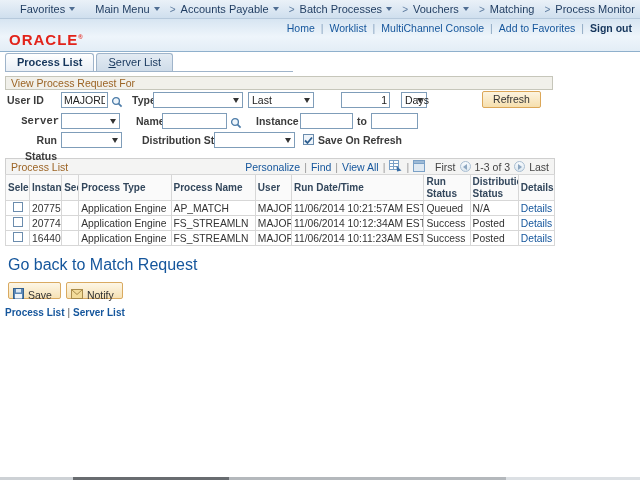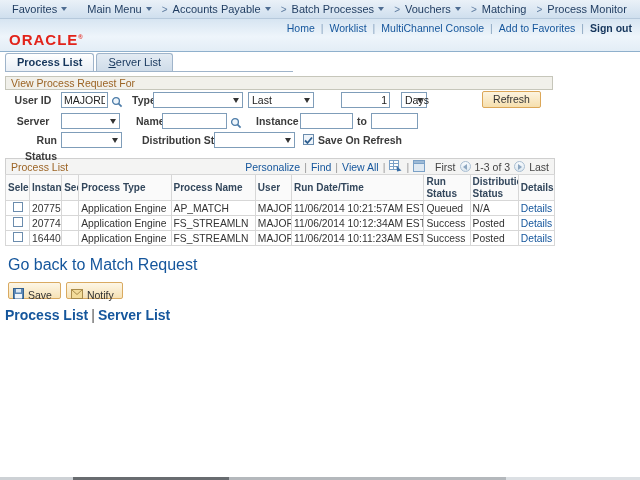--- a/index.html
+++ b/index.html
@@ -3,21 +3,21 @@
 <meta charset="utf-8">
 <style>
   * { box-sizing: border-box; }
   html,body { margin:0; padding:0; }
   body { font-family:"Liberation Sans", sans-serif; background:#fff; }
   .screen { position:relative; width:640px; height:480px; background:#fff; overflow:hidden; }
 
   
   .breadcrumb-bar { height:19px; background:linear-gradient(#eaf1f8,#cfdfee);
     border-bottom:1px solid #b6c9dc; display:flex; align-items:center;
-    padding:0 12px; font-size:11px; color:#1d3a5f; white-space:nowrap; }
+    padding:0 20px; font-size:11px; color:#1d3a5f; white-space:nowrap; }
   .crumb { display:inline-flex; align-items:center; margin-right:7px; cursor:default; }
   .crumb-label { color:#1d3a5f; }
   .caret { width:0; height:0; border-left:3px solid transparent; border-right:3px solid transparent;
     border-top:4px solid #4f6d92; margin-left:4px; }
   .bc-divider { width:1px; height:12px; background:#a9bed4; margin:0 9px 0 4px; }
   .gt { color:#5f7da0; margin-right:5px; font-size:10px; }
 
   
   .header-band { height:33px; background:linear-gradient(180deg,#d7e5f2 0%,#eef5fb 55%,#e3edf6 100%);
     border-bottom:1px solid #8fb0cc; position:relative;text-align:center; }
@@ -85,21 +85,21 @@
   .ptable td { height:14px; white-space:nowrap; color:#333; background:#fff; vertical-align:middle; }
   .c-sel { text-align:center; }
   .lnk { color:#15569c; cursor:pointer; text-decoration:none; }
 
   
   .go-back { margin:10px 0 0 8px; font-size:16px; color:#15569c; cursor:pointer; }
   .action-buttons { margin:8px 0 0 8px; display:flex; gap:5px; }
   .btn { display:inline-flex; align-items:center; gap:4px; padding:8px 8px 0 4px; height:17px;
     background:linear-gradient(#fdf6e6,#f6e2b6); border:1px solid #d9aa61; border-radius:2px;
     font-size:10.5px; color:#333; cursor:pointer; }
-  .bottom-links { margin:8px 0 0 5px; font-size:14px; font-weight:bold; }
+  .bottom-links { margin:8px 0 0 5px; font-size:10px; font-weight:bold; }
   .bottom-links .blink { color:#15569c; cursor:pointer; }
   .bsep { color:#555; margin:0 3px; font-weight:normal; }
 
   
   .sliver { position:absolute; left:0; bottom:0; height:3px; width:640px; display:flex; }
   .sliver span { height:3px; display:block; }
 </style>
 </head>
 <body>
 
@@ -158,36 +158,36 @@
 
   <div class="tabs" id="tabs">
       <span class="tab active">Process List</span>
       <span class="tab inactive"><u>S</u>erver List</span>
     </div>
   <div class="tab-rule"></div>
 
   <div class="filterbox">
     <div class="groupbox-hd">View Process Request For</div>
 
-    <span class="lbl" style="left:2px; top:16px; width:52px; text-align:center;">User ID</span>
+    <span class="lbl" style="left:2px; top:16px; width:52px; text-align:left;">User ID</span>
     <input class="txt" style="left: 56px; top: 16px; width: 47px;" value="MAJORD">
     <span class="lookup" style="left:106px; top:18px;">
       <svg width="12" height="12">
           <circle cx="5" cy="5" r="3.4" fill="#eef5fb" stroke="#4d7ca8" stroke-width="1.3"></circle>
           <line x1="7.6" y1="7.6" x2="10.6" y2="10.6" stroke="#4d7ca8" stroke-width="1.6"></line>
         </svg>
     </span>
     <span class="lbl" style="left:127px; top:16px;">Type</span>
     <span class="sel" style="left:148px; top:16px; width:90px;"><span></span><span class="arr"></span></span>
     <span class="sel" style="left:243px; top:16px; width:66px;"><span>Last</span><span class="arr"></span></span>
     <input class="txt" style="left: 336px; top: 16px; width: 49px; text-align: right;" value="1">
     <span class="sel" style="left:396px; top:16px; width:26px;"><span>Days</span><span class="arr"></span></span>
     <span class="btn-refresh">Refresh</span>
 
-    <span class="lbl" style="left:2px; top:37px; width:52px; text-align:center;">Server</span>
+    <span class="lbl" style="left:2px; top:37px; width:52px; text-align:right;font-family:Liberation Mono, monospace;">Server</span>
     <span class="sel" style="left:56px; top:37px; width:59px;"><span></span><span class="arr"></span></span>
     <span class="lbl" style="left:131px; top:37px;">Name</span>
     <input class="txt" style="left: 157px; top: 37px; width: 65px;" value="">
     <span class="lookup" style="left:225px; top:39px;">
       <svg width="12" height="12">
           <circle cx="5" cy="5" r="3.4" fill="#eef5fb" stroke="#4d7ca8" stroke-width="1.3"></circle>
           <line x1="7.6" y1="7.6" x2="10.6" y2="10.6" stroke="#4d7ca8" stroke-width="1.6"></line>
         </svg>
     </span>
     <span class="lbl" style="left:251px; top:37px;">Instance</span>

